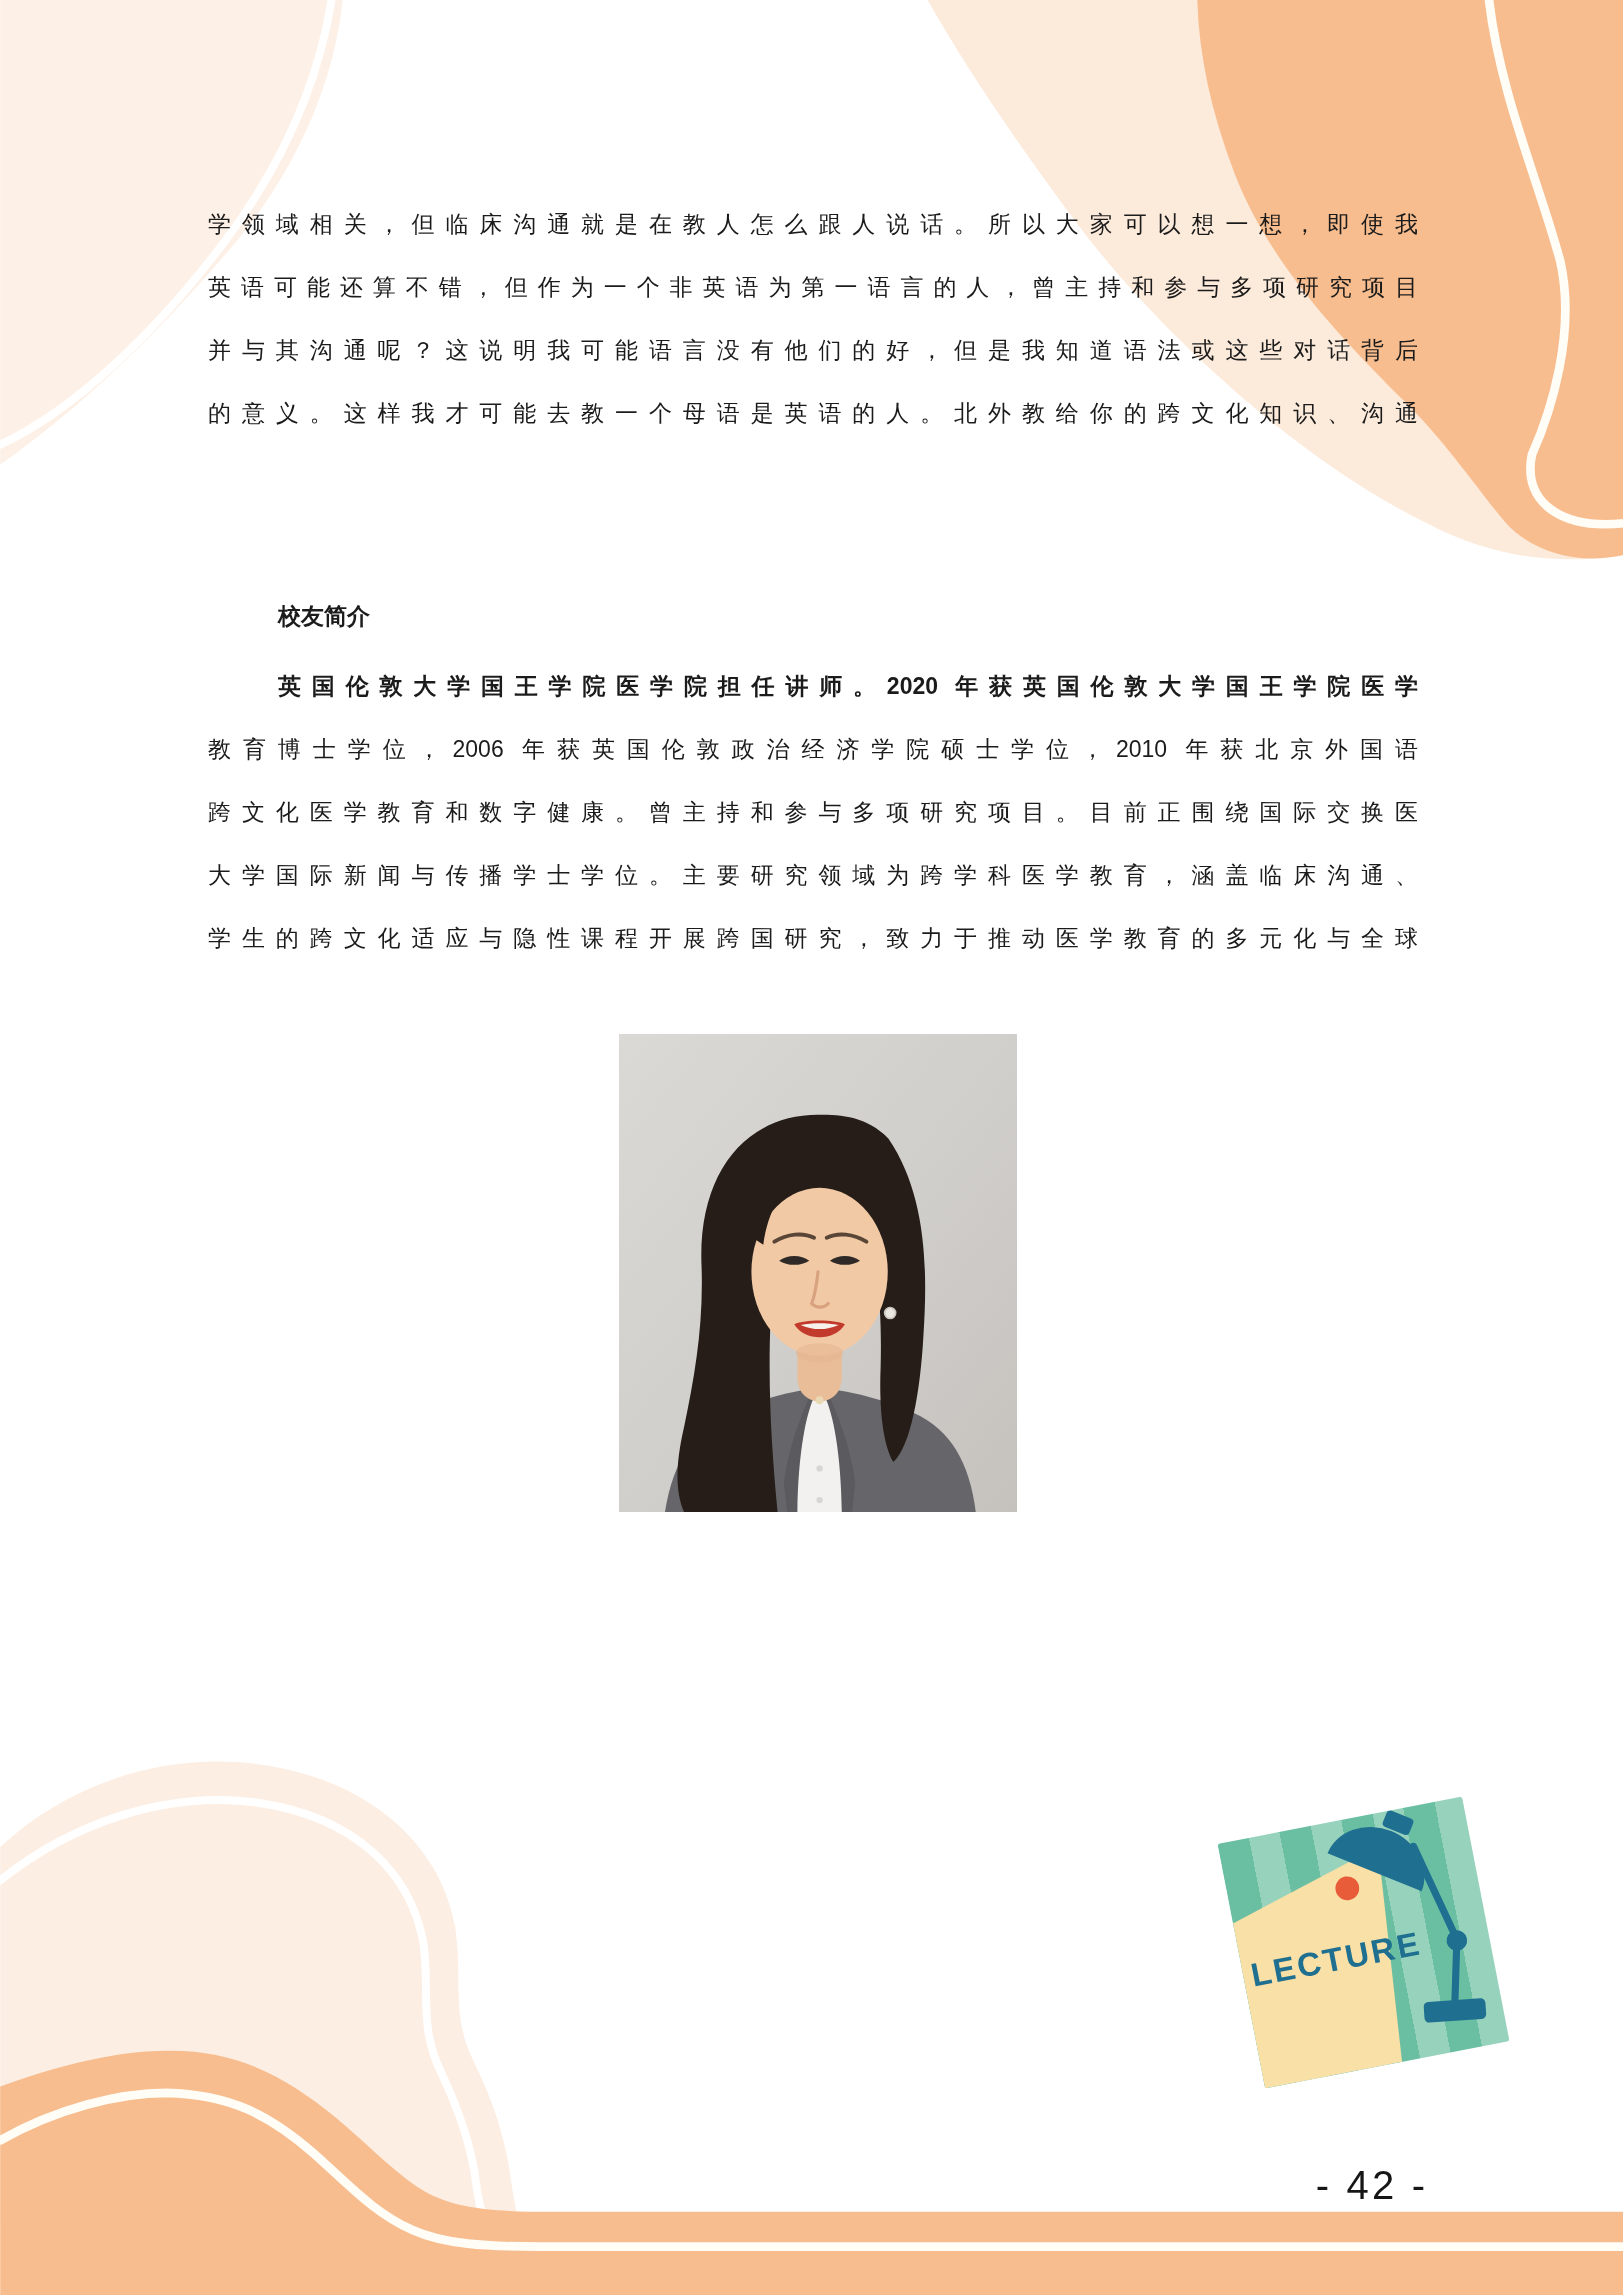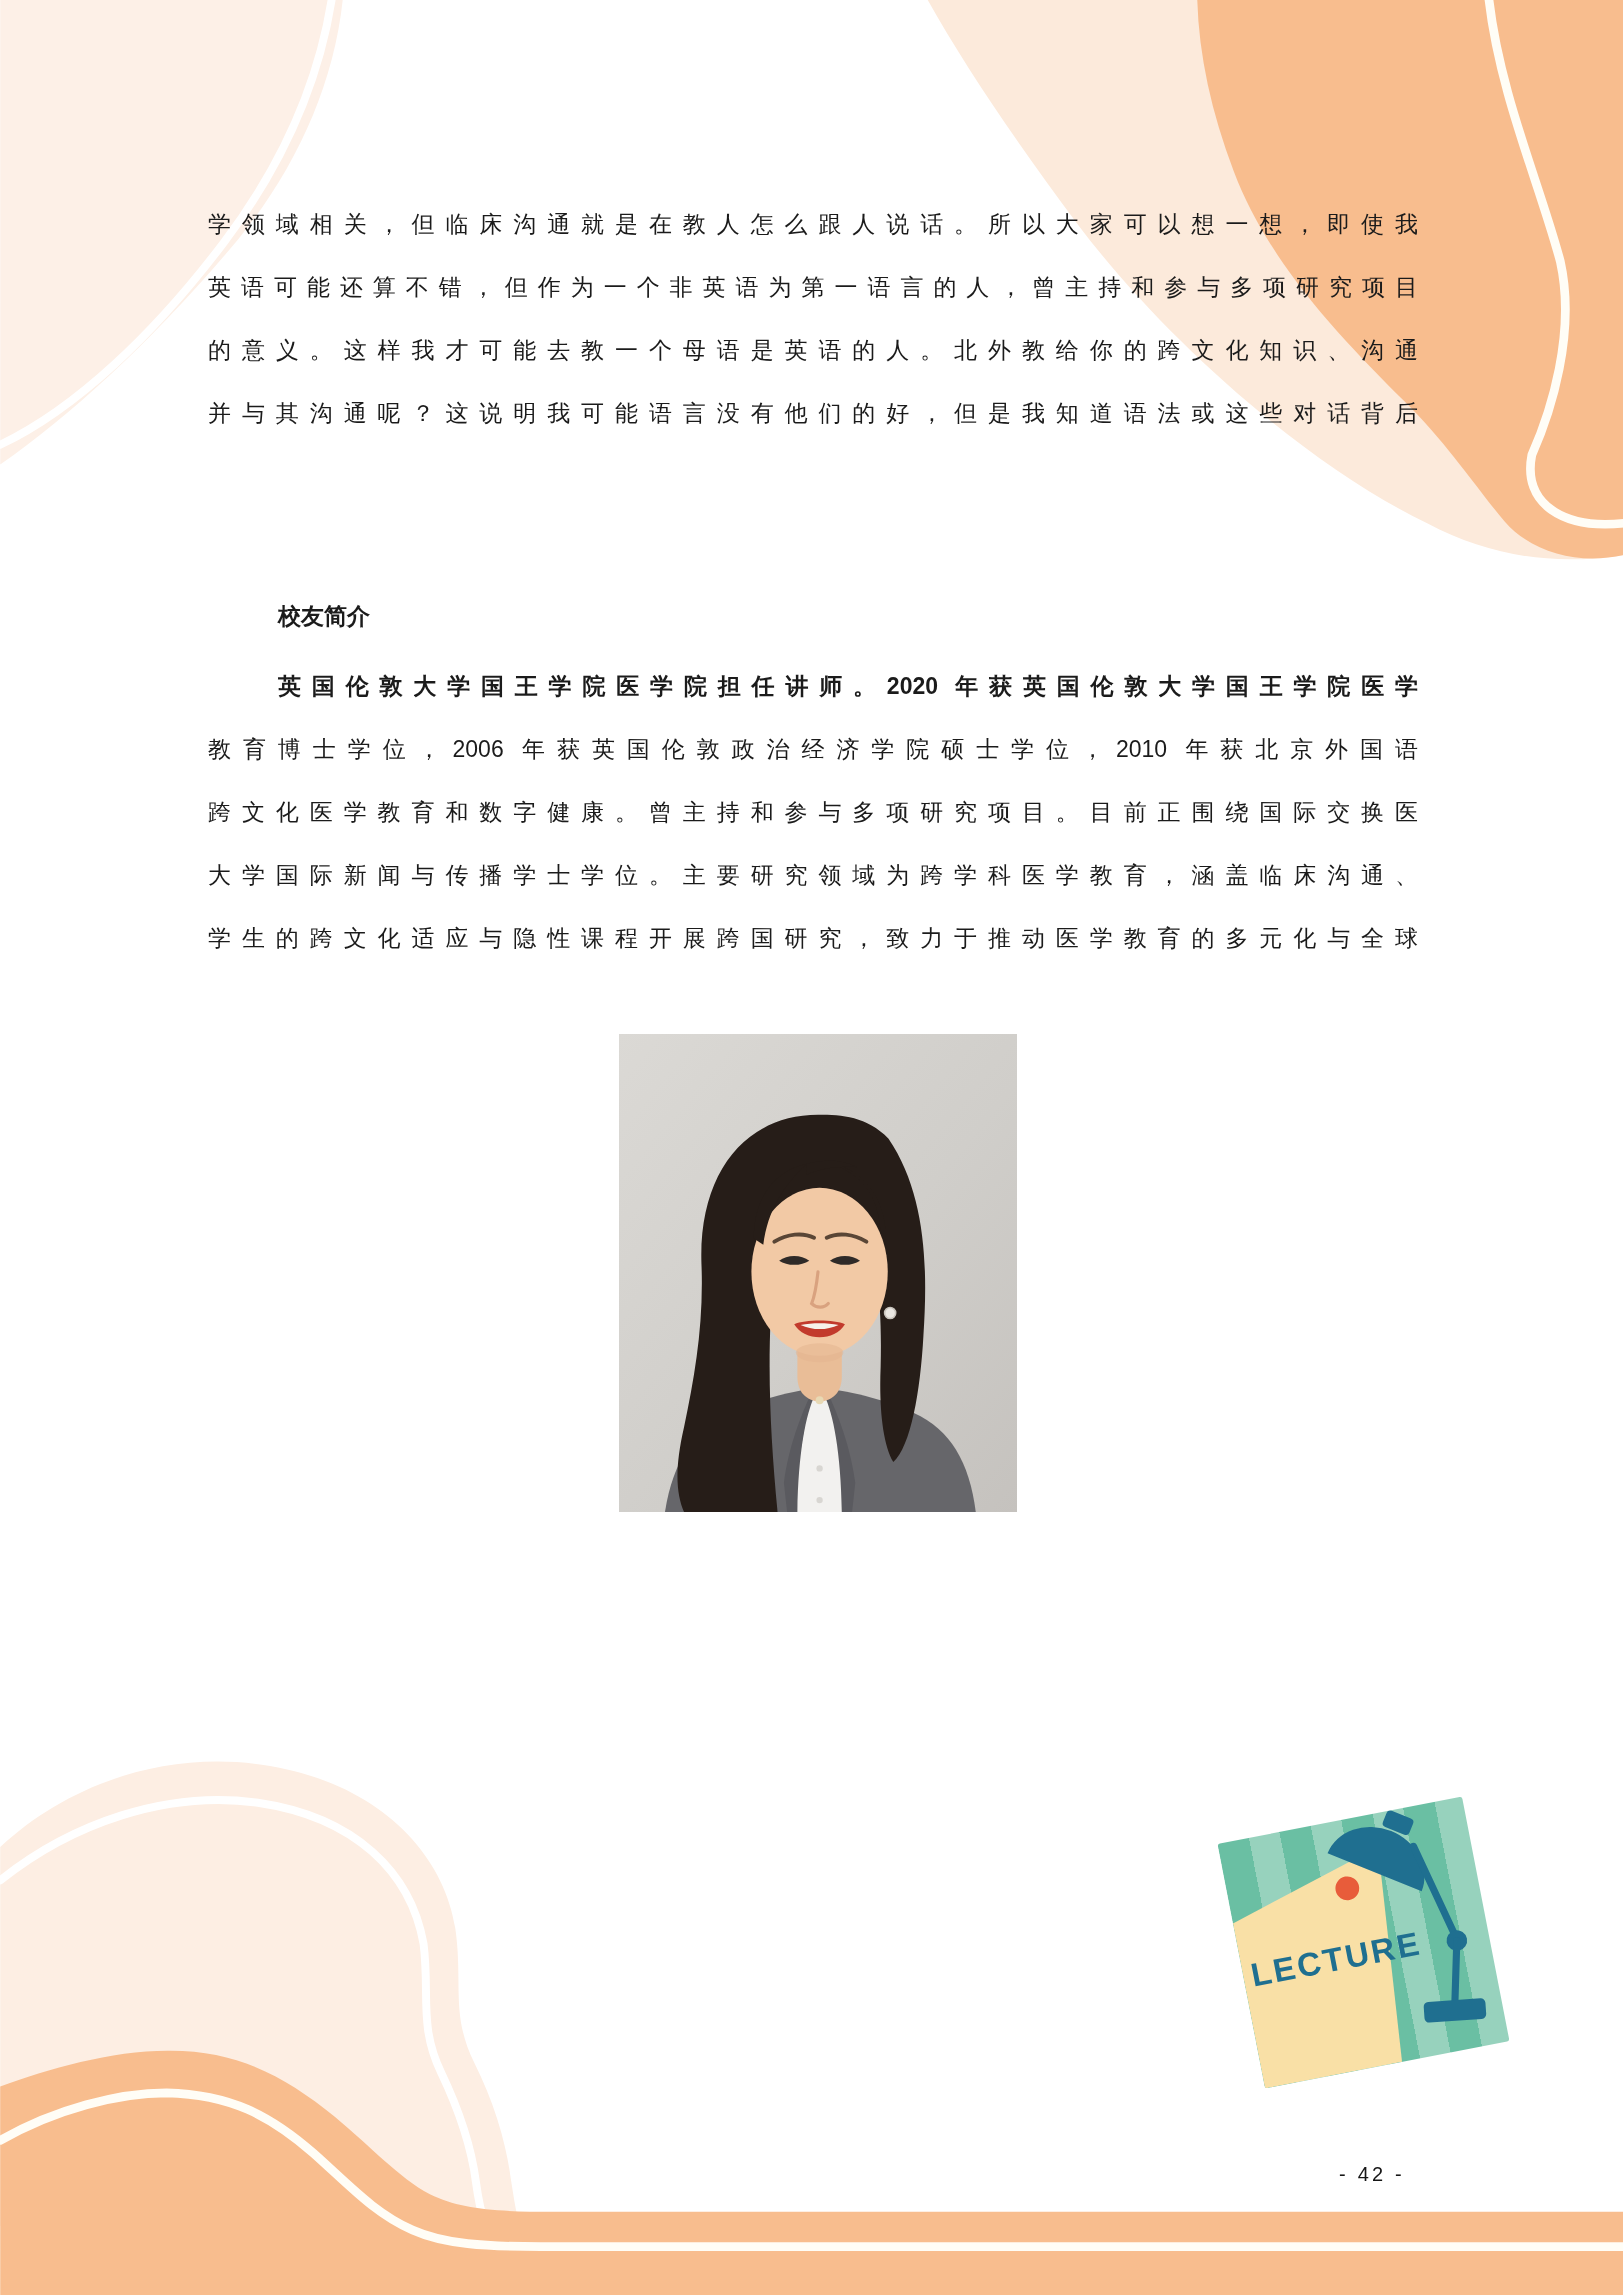--- a/index.html
+++ b/index.html
@@ -22,21 +22,21 @@
   .heading-row{top:585px;}
   .para2{top:655px;}
   
   .photo{
     position:absolute;left:619px;top:1034px;width:398px;height:478px;z-index:2;
   }
   .photo svg{display:block;width:100%;height:100%;}
   
   .pagenum{
     position:absolute;left:1277px;top:2163px;width:190px;z-index:3;
-    font-size:20px;text-align:center;color:#161616;letter-spacing:3.2px;
+    font-size:40px;text-align:center;color:#161616;letter-spacing:3.2px;
   }
   
   .sticker{
     position:absolute;left:1239px;top:1818px;width:249px;height:249px;z-index:3;
     transform:rotate(-11deg);transform-origin:50% 50%;
     background:repeating-linear-gradient(90deg,#6abfa3 0 32px,#97d2bd 32px 63px);
     overflow:hidden;border-radius:2.4px;
   }
   .sticker svg{position:absolute;left:0;top:0;width:249px;height:249px;}
   .sticker .label{
@@ -61,22 +61,22 @@
   <path d="M0,2330 C80,2255 200,2208 330,2226 C470,2246 558,2332 574,2432 C584,2502 568,2542 598,2602 C623,2652 638,2702 644,2748 C648,2772 650,2790 656,2808 L0,2808 Z" fill="#fdeee3"></path>
   <path d="M0,2372 C90,2300 210,2258 325,2274 C448,2292 518,2362 534,2452 C542,2516 528,2556 556,2614 C578,2660 594,2706 600,2752 C603,2774 606,2790 612,2808" fill="none" stroke="#ffffff" stroke-width="10" stroke-linecap="round"></path>
 
   <path d="M0,2632 C60,2610 140,2587 211,2587 C300,2586 360,2620 422,2670 C470,2710 502,2746 542,2768 C582,2787 622,2790 700,2790 L2048,2790 L2048,2895 L0,2895 Z" fill="#f8bd8e"></path>
   <path d="M0,2700 C70,2660 150,2640 210,2640 C290,2642 340,2668 395,2716 C440,2756 472,2792 520,2813 C560,2831 612,2834 682,2834 L2048,2834" fill="none" stroke="#fffdf6" stroke-width="11" stroke-linecap="round"></path>
 </svg>
 
 <div class="textcol para1" style="position:absolute;">
   <div class="line j">学领域相关，但临床沟通就是在教人怎么跟人说话。所以大家可以想一想，即使我</div>
   <div class="line j">英语可能还算不错，但作为一个非英语为第一语言的人，曾主持和参与多项研究项目</div>
+  <div class="line j">并与其沟通呢？这说明我可能语言没有他们的好，但是我知道语法或这些对话背后</div>
   <div class="line j">的意义。这样我才可能去教一个母语是英语的人。北外教给你的跨文化知识、沟通</div>
-  <div class="line j">并与其沟通呢？这说明我可能语言没有他们的好，但是我知道语法或这些对话背后</div>
 </div>
 
 <div class="textcol heading-row" style="position:absolute;">
   <div class="line indent">校友简介</div>
 </div>
 
 <div class="textcol para2" style="position:absolute;">
   <div class="line j indent">英国伦敦大学国王学院医学院担任讲师。2020 年获英国伦敦大学国王学院医学</div>
   <div class="line j">教育博士学位，2006 年获英国伦敦政治经济学院硕士学位，2010 年获北京外国语</div>
   <div class="line j">跨文化医学教育和数字健康。曾主持和参与多项研究项目。目前正围绕国际交换医</div>

